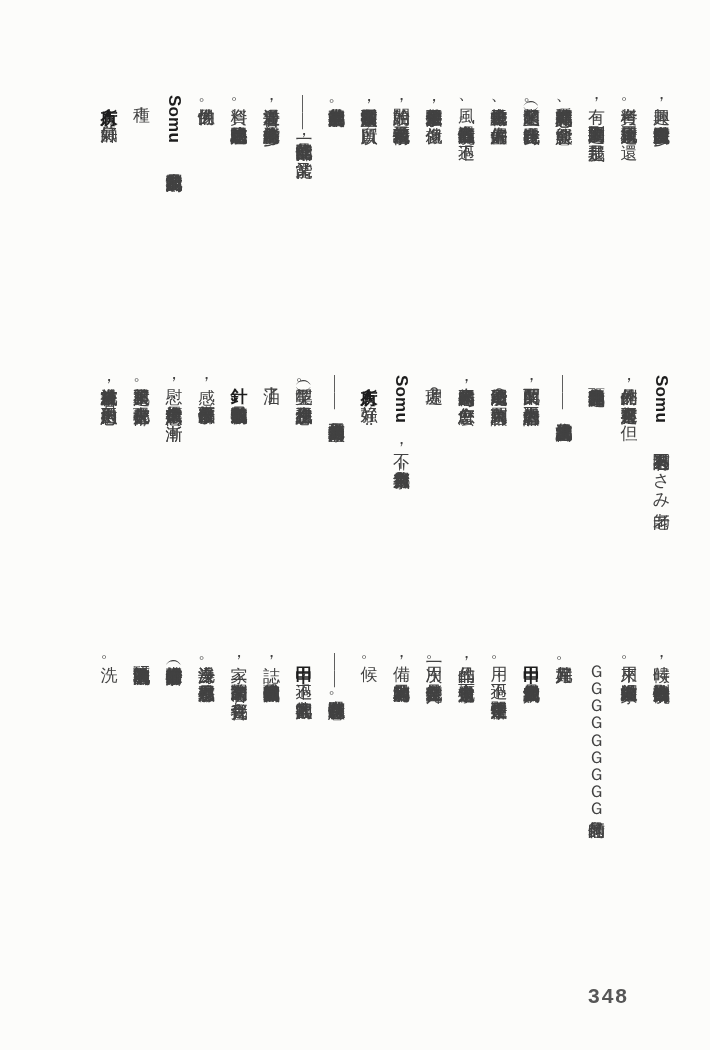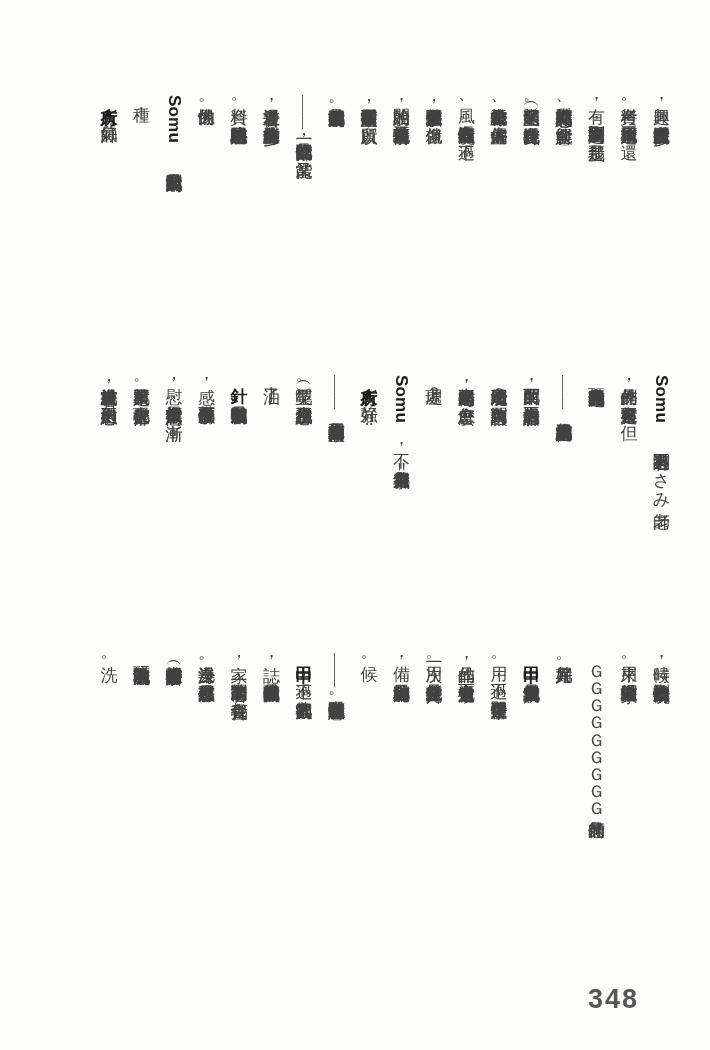--- a/index.html
+++ b/index.html
@@ -36,21 +36,21 @@
     font-family: "Liberation Sans", "DejaVu Sans", sans-serif;
     font-weight: bold;
     color: #1d1d1d;
   }
   .folio {
     position: absolute;
     left: 588px;
     top: 984px;
     font-family: "Liberation Sans", "DejaVu Sans", sans-serif;
     font-weight: bold;
-    font-size: 27px;
+    font-size: 21px;
     letter-spacing: 2px;
     color: #565656;
   }
 </style>
 </head>
 <body>
 
 <div class="page">
   <div class="band" id="band-0">
       <div class="tline"><span>興趣，所以有時會用成人漫畫當參</span></div>

